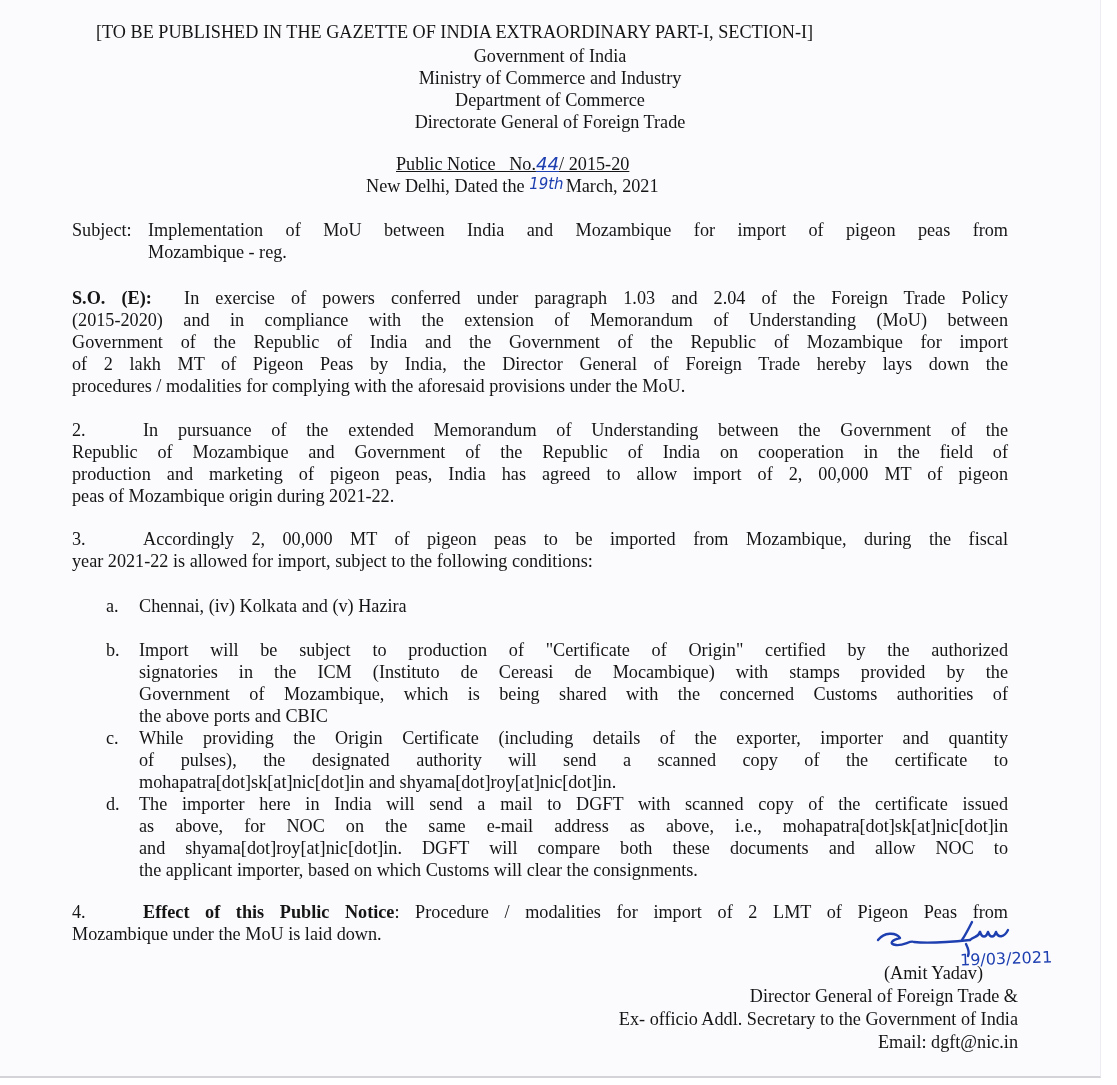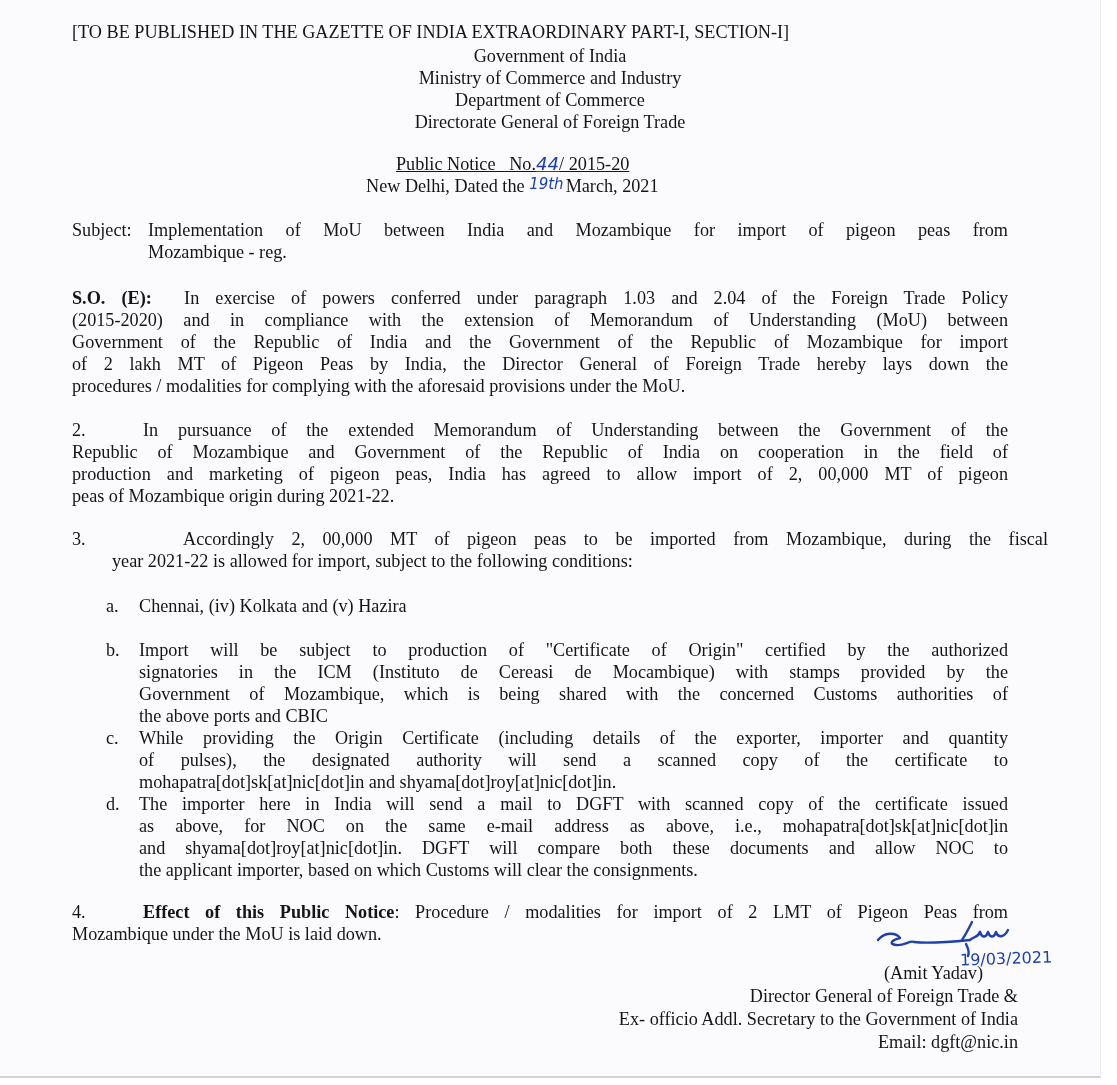--- a/index.html
+++ b/index.html
@@ -59,21 +59,21 @@
     font-size: 18.2px;
     line-height: 22px;
   }
   .sig-svg { position: absolute; }
 </style>
 </head>
 <body>
 
 <div class="page">
 
-  <div class="line" style="left:72px; top:21px;">[TO BE PUBLISHED IN THE GAZETTE OF INDIA EXTRAORDINARY PART-I, SECTION-I]</div>
+  <div class="line" style="left:96px; top:21px;">[TO BE PUBLISHED IN THE GAZETTE OF INDIA EXTRAORDINARY PART-I, SECTION-I]</div>
   <div class="line center" style="top:45px;">Government of India</div>
   <div class="line center" style="top:67px;">Ministry of Commerce and Industry</div>
   <div class="line center" style="top:89px;">Department of Commerce</div>
   <div class="line center" style="top:111px;">Directorate General of Foreign Trade</div>
 
   <div class="line" style="left:396px; top:153px;">
     <span class="u" style="white-space:pre;">Public Notice   No.</span><span class="u ink">44</span><span class="u">/ 2015-20</span>
   </div>
   <div class="line" style="left:366px; top:175px;">
     <span style="white-space:pre;margin-top:16px;">New Delhi, Dated the </span><span class="ink" style="font-size:15px; position:relative; top:-3px; margin-right:2px;">19th</span><span>March, 2021</span>
@@ -95,21 +95,21 @@
 
   <div class="line" style="left:72px; top:419px;">2.</div>
   <div class="justify" style="left:72px; top:419px; width:936px;">
     <span class="jline" style="padding-left:71px;">In pursuance of the extended Memorandum of Understanding between the Government of the</span>
     <span class="jline">Republic of Mozambique and Government of the Republic of India on cooperation in the field of</span>
     <span class="jline">production and marketing of pigeon peas, India has agreed to allow import of 2, 00,000 MT of pigeon</span>
     <span class="jline last">peas of Mozambique origin during 2021-22.</span>
   </div>
 
   <div class="line" style="left:72px; top:528px;">3.</div>
-  <div class="justify" style="left:72px; top:528px; width:936px;margin-left:40px;">
+  <div class="justify" style="left:72px; top:528px; width:936px;">
     <span class="jline" style="padding-left:71px;">Accordingly 2, 00,000 MT of pigeon peas to be imported from Mozambique, during the fiscal</span>
     <span class="jline last">year 2021-22 is allowed for import, subject to the following conditions:</span>
   </div>
 
   <div class="list-marker" style="left:106px; top:595px;">a.</div>
   <div class="justify" style="left:139px; top:595px; width:869px;">
     <span class="jline last">Chennai, (iv) Kolkata and (v) Hazira</span>
   </div>
 
   <div class="list-marker" style="left:106px; top:639px;">b.</div>

